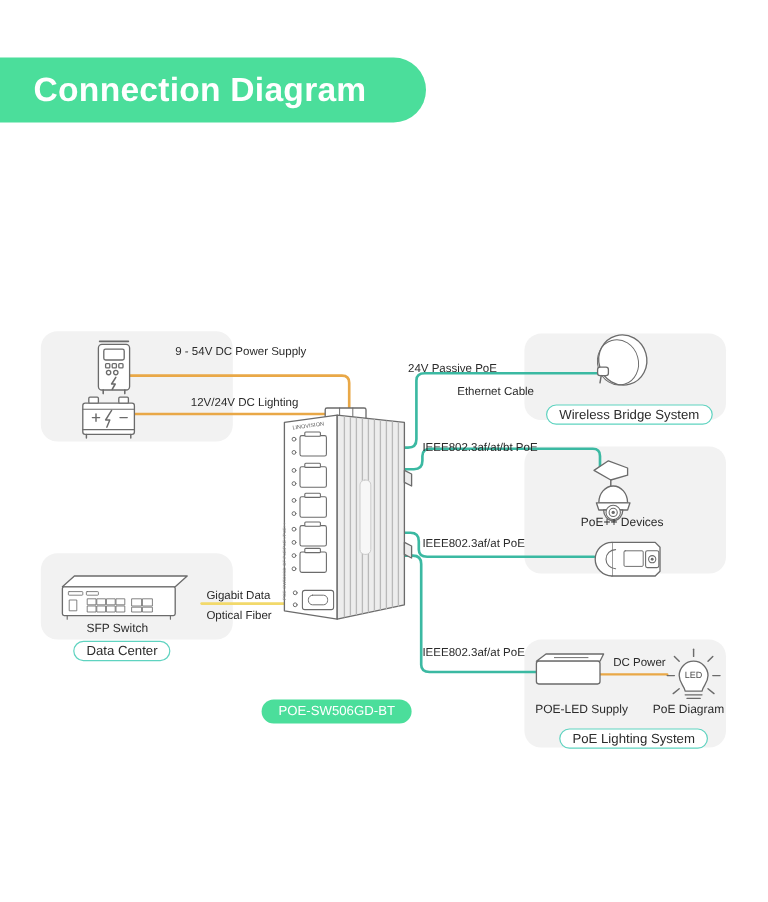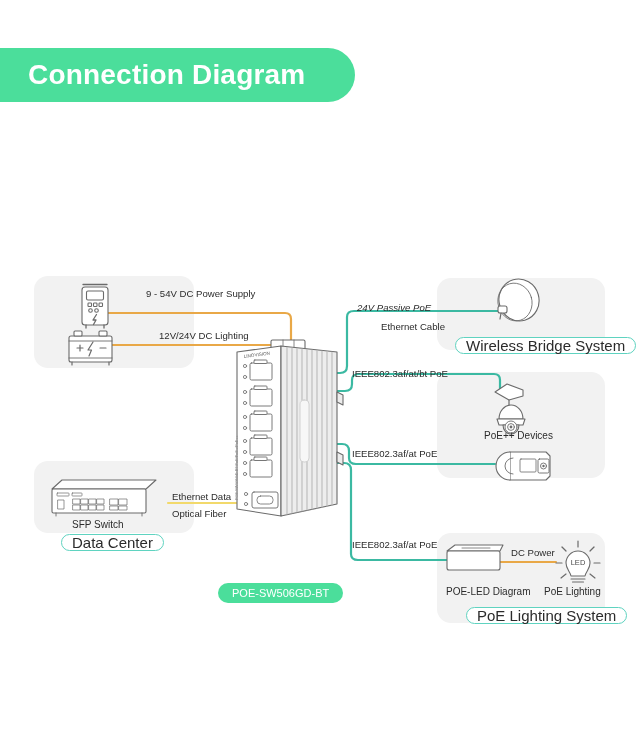--- a/index.html
+++ b/index.html
@@ -37,21 +37,21 @@
     border-radius:14px;
   }
 
   
   .pill{
     position:absolute;
     border:1px solid #5FD3C0;
     border-radius:12px;
     background:#ffffff;
     color:#2b2b2b;
-    font-size:15px;
+    font-size:11px;
     display:flex;align-items:center;justify-content:center;
     white-space:nowrap;
     padding:0 10px;
     height:17px;
     box-sizing:border-box;
   }
   .model-pill{
     position:absolute;
     background:#4BDE9B;
     border-radius:12px;
@@ -279,38 +279,38 @@
     <text x="244" y="358" font-family="Liberation Sans, sans-serif" font-size="4.6" fill="#5a5a5a" transform="rotate(-7.5 244 358)">LINOVISION</text>
 
     <text x="238" y="500" font-family="Liberation Sans, sans-serif" font-size="3.8" fill="#8a8a8a" transform="rotate(-90 238 500)">POE-SW506GD-BT  PoE/PoE+/PoE++</text>
 
     <text x="578" y="565" text-anchor="middle" font-family="Liberation Sans, sans-serif" font-size="7.5" fill="#4a4a4a">LED</text>
   </svg>
 
   <div class="lbl" style="left:146px;top:289px;">9 - 54V DC Power Supply</div>
   <div class="lbl" style="left:159px;top:331px;">12V/24V DC Lighting</div>
 
-  <div class="lbl" style="left:172px;top:492px;">Ethernet Data</div>
+  <div class="lbl" style="left:172px;top:492px;">Gigabit Data</div>
   <div class="lbl" style="left:172px;top:509px;text-align:center;">Optical Fiber</div>
 
-  <div class="lbl" style="left:357px;top:303px;font-style:italic;">24V Passive PoE</div>
+  <div class="lbl" style="left:340px;top:303px;">24V Passive PoE</div>
   <div class="lbl" style="left:361px;top:322px;padding-left:20px;">Ethernet Cable</div>
 
   <div class="lbl" style="left:352px;top:369px;">IEEE802.3af/at/bt PoE</div>
 
   <div class="lbl" style="left:352px;top:449px;">IEEE802.3af/at PoE</div>
 
   <div class="lbl" style="left:352px;top:540px;">IEEE802.3af/at PoE</div>
 
   <div class="lbl" style="left:511px;top:548px;">DC Power</div>
 
   <div class="lbl-dev" style="left:72px;top:520px;">SFP Switch</div>
   <div class="lbl-dev" style="left:484px;top:431px;">PoE++ Devices</div>
-  <div class="lbl-dev" style="left:446px;top:587px;">POE-LED Diagram</div>
-  <div class="lbl-dev" style="left:544px;top:587px;">PoE Lighting</div>
+  <div class="lbl-dev" style="left:446px;top:587px;">POE-LED Supply</div>
+  <div class="lbl-dev" style="left:544px;top:587px;">PoE Diagram</div>
 
   <div class="pill" style="left:61px;top:534px;">Data Center</div>
   <div class="pill" style="left:455px;top:337px;">Wireless Bridge System</div>
   <div class="pill" style="left:466px;top:607px;">PoE Lighting System</div>
 
   <div class="model-pill" style="left:218px;top:583px;">POE-SW506GD-BT</div>
 
 </div>
 
 </body></html>

